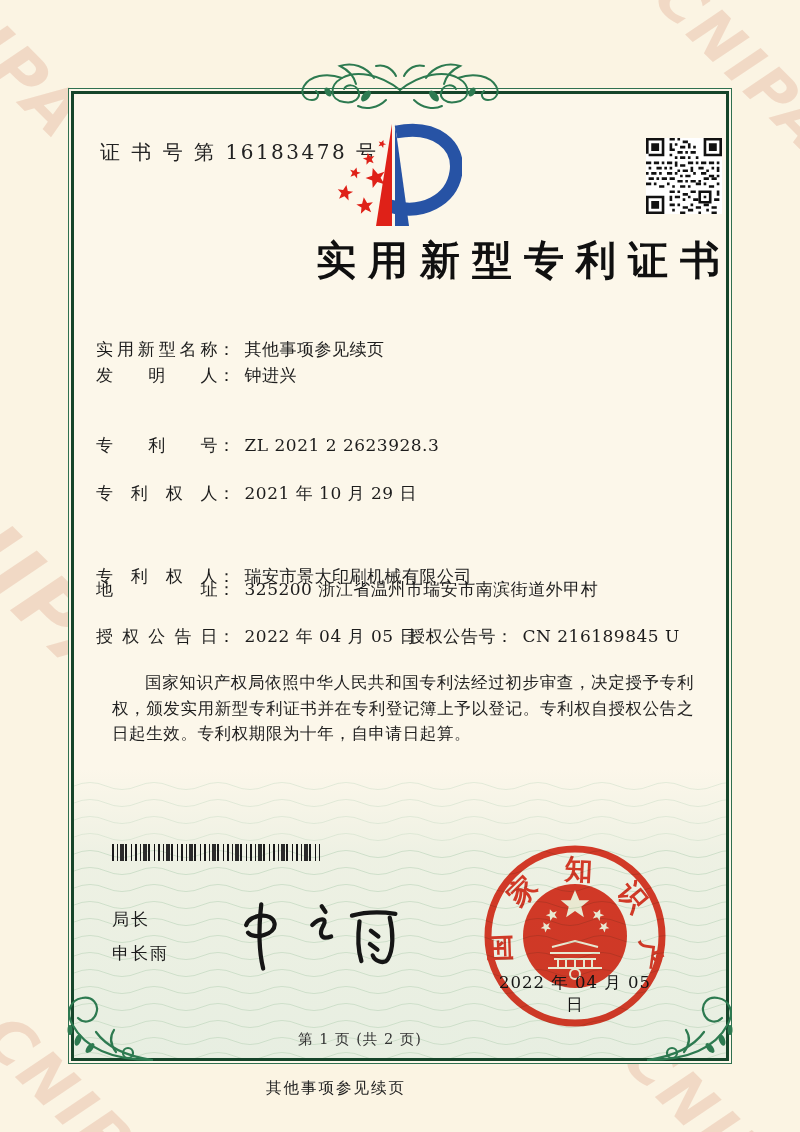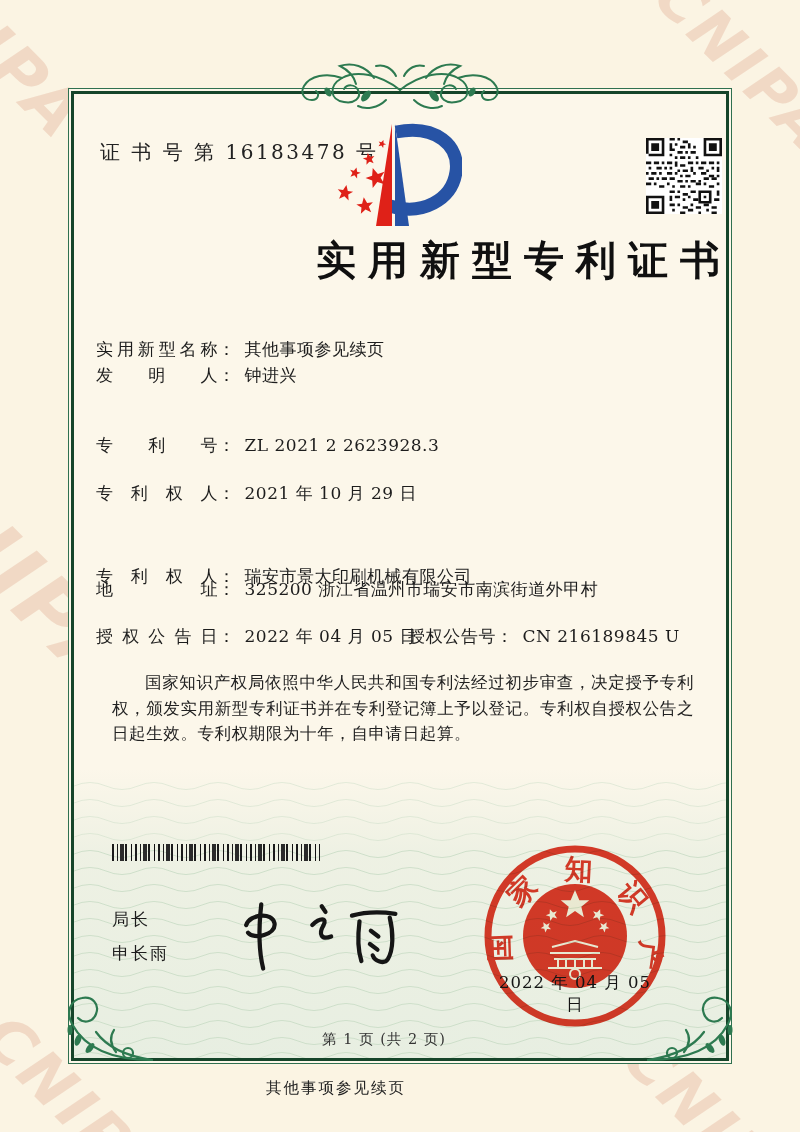--- a/index.html
+++ b/index.html
@@ -65,21 +65,21 @@
   .sig-title{position:absolute;left:112px;top:908px;font-size:17px;letter-spacing:2px;font-family:"DejaVu Sans","Liberation Sans",sans-serif;}
   .sig-name{position:absolute;left:112px;top:942px;font-size:17px;letter-spacing:2px;font-family:"DejaVu Sans","Liberation Sans",sans-serif;}
   .sig-hand{position:absolute;left:228px;top:893px;}
   
   .seal{position:absolute;left:482px;top:843px;mix-blend-mode:multiply;}
   .seal-date{
     position:absolute;left:490px;top:972px;width:170px;text-align:center;
     font-size:16.5px;letter-spacing:1px;color:#141414;z-index:5;
   }
   
-  .page-info{position:absolute;left:68px;top:1030px;width:584px;text-align:center;font-size:14.5px;letter-spacing:1px;color:#333;padding-left:24px;}
+  .page-info{position:absolute;left:68px;top:1030px;width:584px;text-align:center;font-size:14.5px;letter-spacing:1px;color:#333;}
   .cont-note{position:absolute;left:0;top:1078px;width:672px;text-align:center;font-size:15.5px;letter-spacing:2px;color:#222;}
   .orn{position:absolute;pointer-events:none;}
 </style>
 </head>
 <body>
 
 <span class="wm" style="left:-70px;top:-70px;font-size:66px;">CNIPA</span>
 <span class="wm" style="left:690px;top:-40px;font-size:60px;">CNIPA</span>
 <span class="wm" style="left:-60px;top:430px;font-size:84px;">CNIPA</span>
 <span class="wm tan" style="left:450px;top:310px;font-size:70px;">CNIPA</span>

